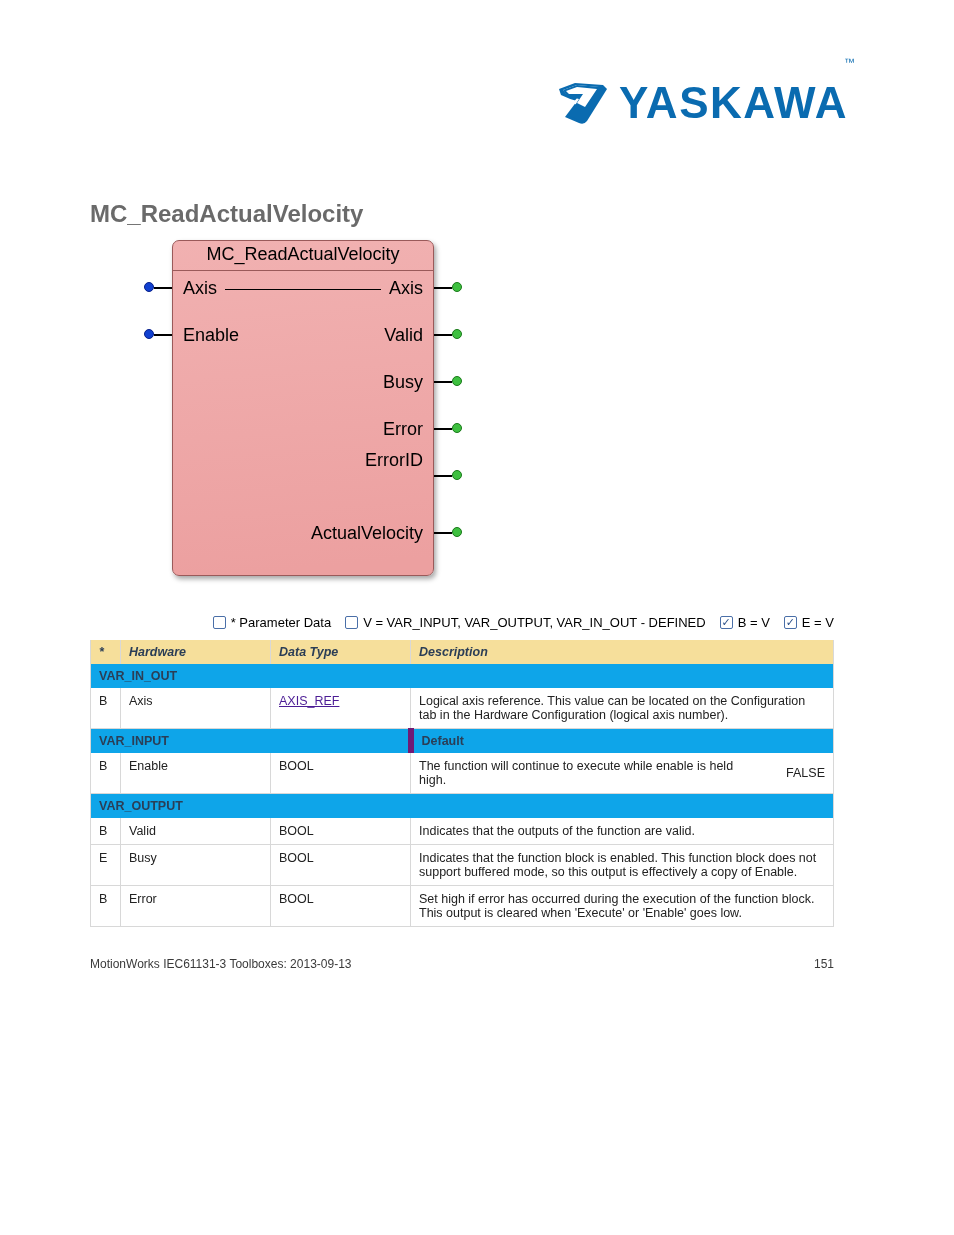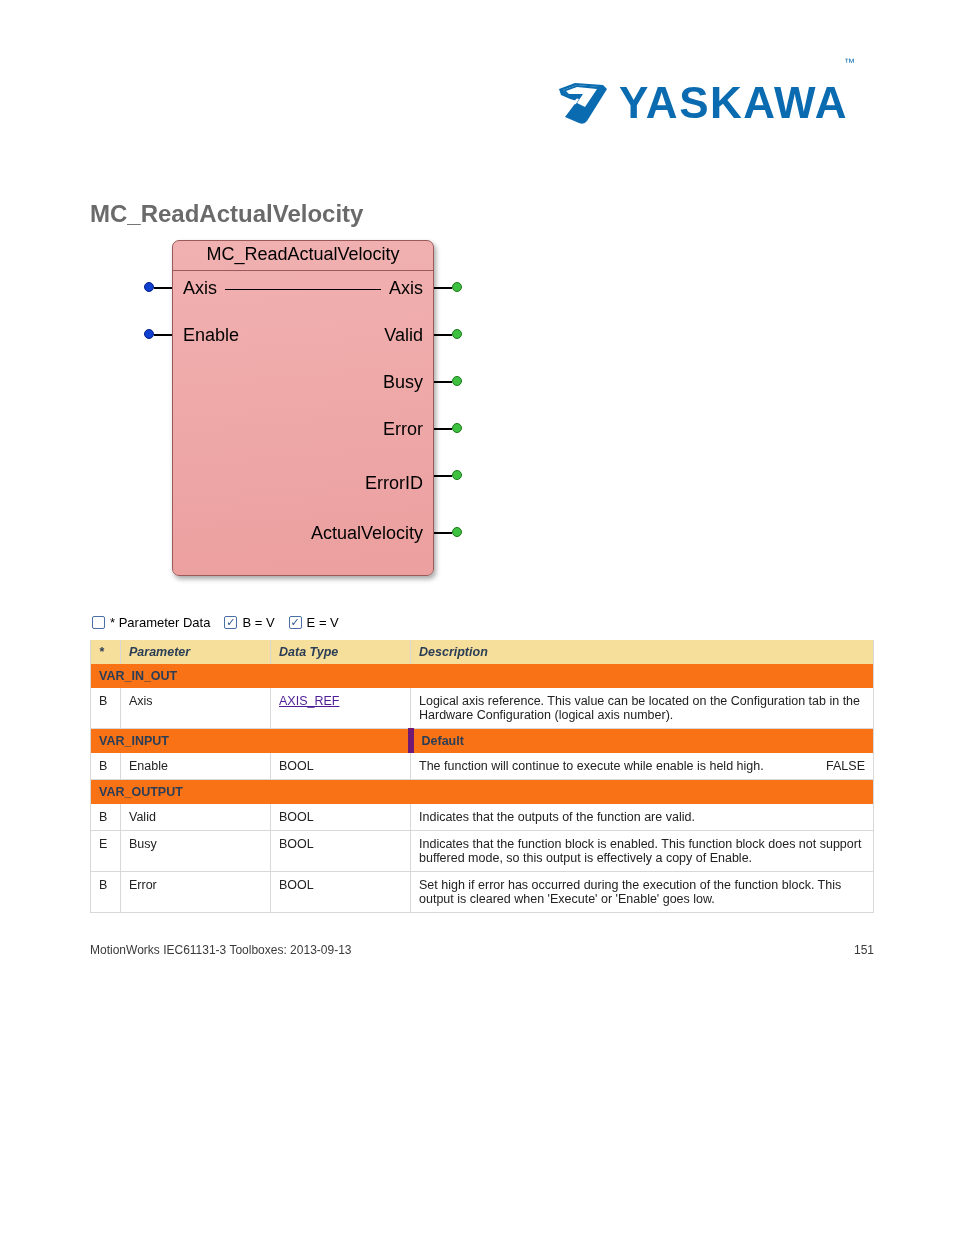--- a/index.html
+++ b/index.html
@@ -8,21 +8,21 @@
     padding: 0;
     background: #ffffff;
     font-family: Arial, Helvetica, sans-serif;
     font-size: 13px;
     color: #000;
     width: 954px;
   }
   .page {
     position: relative;
     width: 954px;
-    padding: 60px 80px 60px 90px;
+    padding: 60px 120px 60px 90px;
   }
   
   .logo {
     position: absolute;
     top: 78px;
     right: 95px;
     display: flex;
     align-items: center;
     gap: 10px;
   }
@@ -135,21 +135,21 @@
   }
   table.params tr.hdr td {
     background: #f6df9b;
     font-style: italic;
     font-weight: 700;
     color: #2b3e56;
     padding: 5px 8px;
     border-right: 1px solid #d8d8d8;
   }
   table.params tr.section td {
-    background: #f97316;
+    background: #0ea5e9;
     font-weight: 700;
     color: #2b3e56;
     padding: 5px 8px;
     border-right: 1px solid #d8d8d8;
   }
   table.params tr.data td {
     background: #ffffff;
     border-right: 1px solid #d8d8d8;
     border-bottom: 1px solid #d8d8d8;
     padding: 6px 8px;
@@ -201,21 +201,21 @@
       <div class="fb-title-line"></div>
       <div class="axis-line"></div>
 
       <div class="fb-port left" style="top:37px">Axis</div>
       <div class="fb-port left" style="top:84px">Enable</div>
 
       <div class="fb-port right" style="top:37px">Axis</div>
       <div class="fb-port right" style="top:84px">Valid</div>
       <div class="fb-port right" style="top:131px">Busy</div>
       <div class="fb-port right" style="top:178px">Error</div>
-      <div class="fb-port right" style="top:232px">ErrorID</div>
+      <div class="fb-port right" style="top:209px">ErrorID</div>
       <div class="fb-port right" style="top:282px">ActualVelocity</div>
     </div>
 
     <div class="stub" style="left:24px; top:47px; width:18px;"></div>
     <div class="pin in" style="left:14px; top:42px;"></div>
     <div class="stub" style="left:24px; top:94px; width:18px;"></div>
     <div class="pin in" style="left:14px; top:89px;"></div>
 
     <div class="stub" style="left:304px; top:47px; width:18px;"></div>
     <div class="pin out" style="left:322px; top:42px;"></div>
@@ -225,24 +225,28 @@
     <div class="pin out" style="left:322px; top:136px;"></div>
     <div class="stub" style="left:304px; top:188px; width:18px;"></div>
     <div class="pin out" style="left:322px; top:183px;"></div>
     <div class="stub" style="left:304px; top:235px; width:18px;"></div>
     <div class="pin out" style="left:322px; top:230px;"></div>
     <div class="stub" style="left:304px; top:292px; width:18px;"></div>
     <div class="pin out" style="left:322px; top:287px;"></div>
   </div>
 
 
-  <div class="chkgroup" style="margin:4px 0 10px 2px;">
+  <div class="chkgroup" style="margin:4px 0 10px 2px;justify-content:flex-end;">
     <span class="chkitem">
         <span class="chk"></span>
         <span><span>*</span><span> Parameter Data</span></span>
+      </span>
+    <span class="chkitem">
+        <span class="chk"></span>
+        <span><span>V</span><span> = VAR_INPUT, VAR_OUTPUT, VAR_IN_OUT - DEFINED</span></span>
       </span>
     <span class="chkitem">
         <span class="chk">✓</span>
         <span><span>B</span><span> = V</span></span>
       </span>
     <span class="chkitem">
         <span class="chk">✓</span>
         <span><span>E</span><span> = V</span></span>
       </span>
   </div>
@@ -250,21 +254,21 @@
   <table class="params">
     <colgroup>
       <col style="width:30px">
       <col style="width:150px">
       <col style="width:140px">
       <col>
     </colgroup>
     <tbody>
         <tr class="hdr">
       <td>*</td>
-      <td>Parameter</td>
+      <td>Hardware</td>
       <td>Data Type</td>
       <td>Description</td>
     </tr>
 
     <tr class="section">
       <td colspan="4">VAR_IN_OUT</td>
     </tr>
     <tr class="data">
       <td>B</td>
       <td>Axis</td>
@@ -274,21 +278,21 @@
 
     <tr class="section">
       <td colspan="3" style="border-right:6px solid #701a75">VAR_INPUT</td>
       <td style="text-align:left">Default</td>
     </tr>
     <tr class="data">
       <td>B</td>
       <td>Enable</td>
       <td>BOOL</td>
       <td>
-        <div style="display:flex; justify-content:space-between; gap:24px;">
+        <div style="display:flex; justify-content:space-between; gap:24px;align-items:center;">
           <span>The function will continue to execute while enable is held high.</span>
           <span style="white-space:nowrap;">FALSE</span>
         </div>
       </td>
     </tr>
 
     <tr class="section">
       <td colspan="4">VAR_OUTPUT</td>
     </tr>
     <tr class="data">

